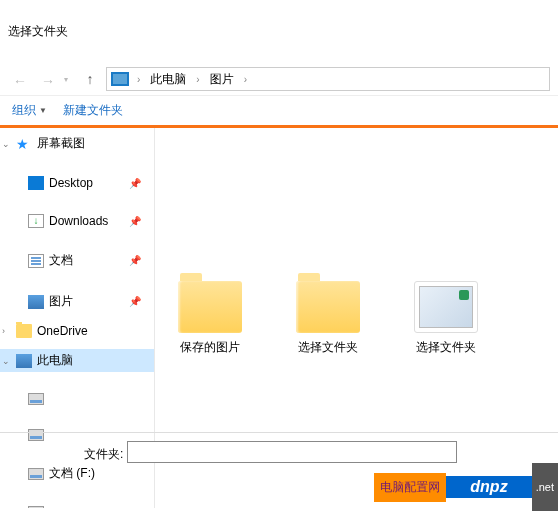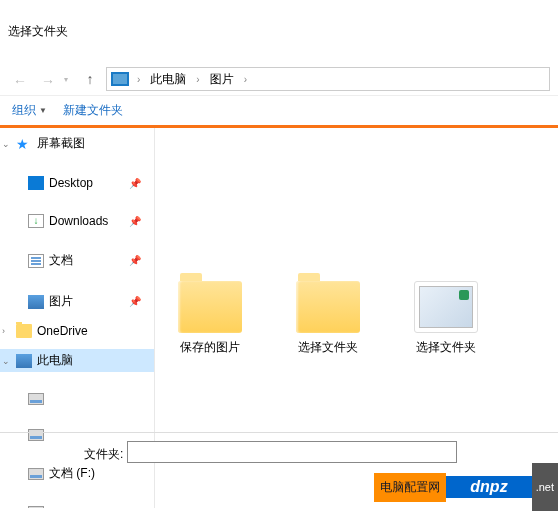--- a/index.html
+++ b/index.html
@@ -44,21 +44,21 @@
 .big-folder::before { content: ""; position: absolute; top: -8px; left: 2px; width: 22px; height: 8px; background: #ffe499; border-radius: 2px 2px 0 0; }
 .big-folder.with-thumb { background: #fff; border: 1px solid #ddd; }
 .big-folder.with-thumb::before { display: none; }
 .thumb-inner { position: absolute; inset: 4px; background: linear-gradient(135deg, #e8f0f8, #c8d8e8); border: 1px solid #bbb; }
 .thumb-inner::after { content: ""; position: absolute; top: 3px; right: 3px; width: 10px; height: 10px; background: #2a9858; border-radius: 2px; }
 .folder-label { font-size: 12px; color: #000; text-align: center; }
 .bottom-bar { position: absolute; bottom: 40px; left: 0; right: 0; border-top: 1px solid #ddd; padding: 8px 36px; display: flex; align-items: flex-end; gap: 4px; }
 .bottom-label { color: #000; padding-left: 48px; }
 .bottom-input { flex: 1; max-width: 330px; border: 1px solid #888; height: 22px; padding: 2px 4px; }
 .watermark { position: absolute; bottom: 0; right: 0; display: flex; align-items: center; }
-.wm-orange { background: #ff8c00; color: #0f172a; padding: 6px 6px; font-size: 12px; }
+.wm-orange { background: #ff8c00; color: #701a75; padding: 6px 6px; font-size: 12px; }
 .wm-blue { background: #0066cc; color: #fff; padding: 2px 24px; font-size: 16px; font-weight: bold; font-style: italic; }
 .wm-net { background: #555; color: #fff; padding: 18px 4px; font-size: 11px; text-align: center; }
 </style>
 </head>
 <body>
 
 <div class="titlebar">选择文件夹</div>
 
 <div class="navbar">
   <div class="nav-arrow">←</div>

